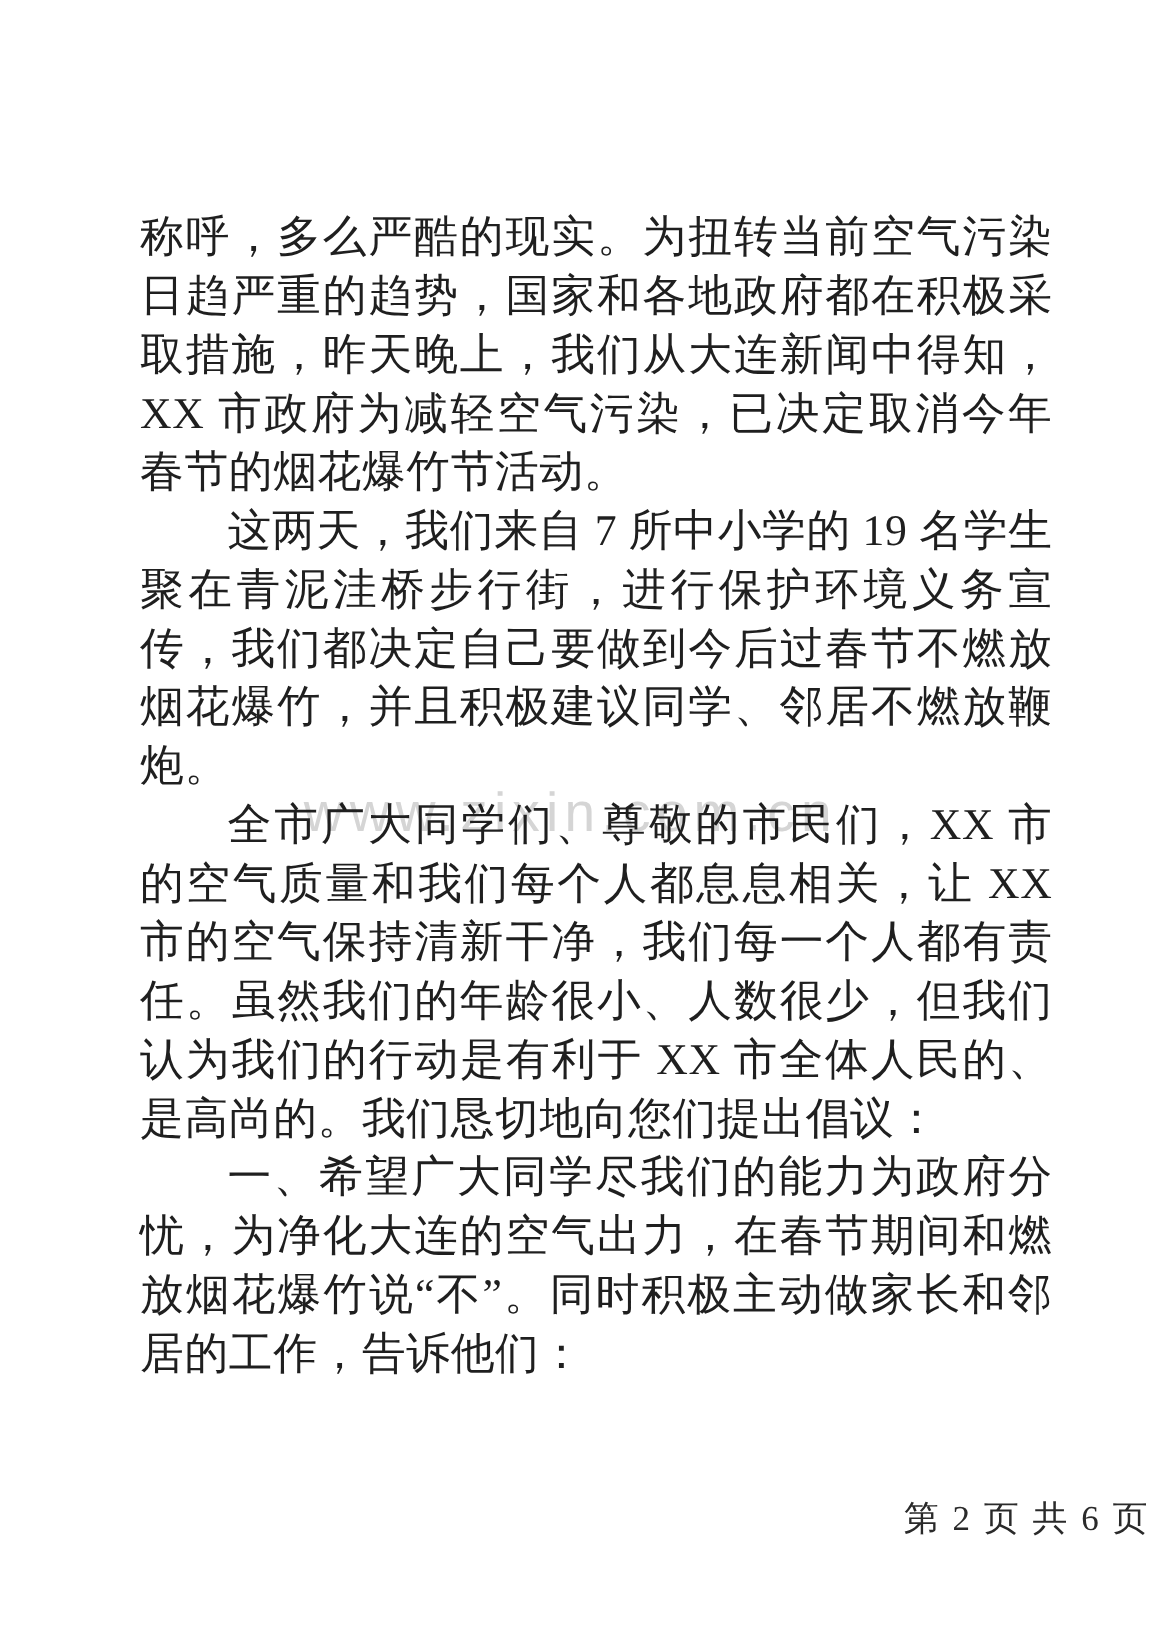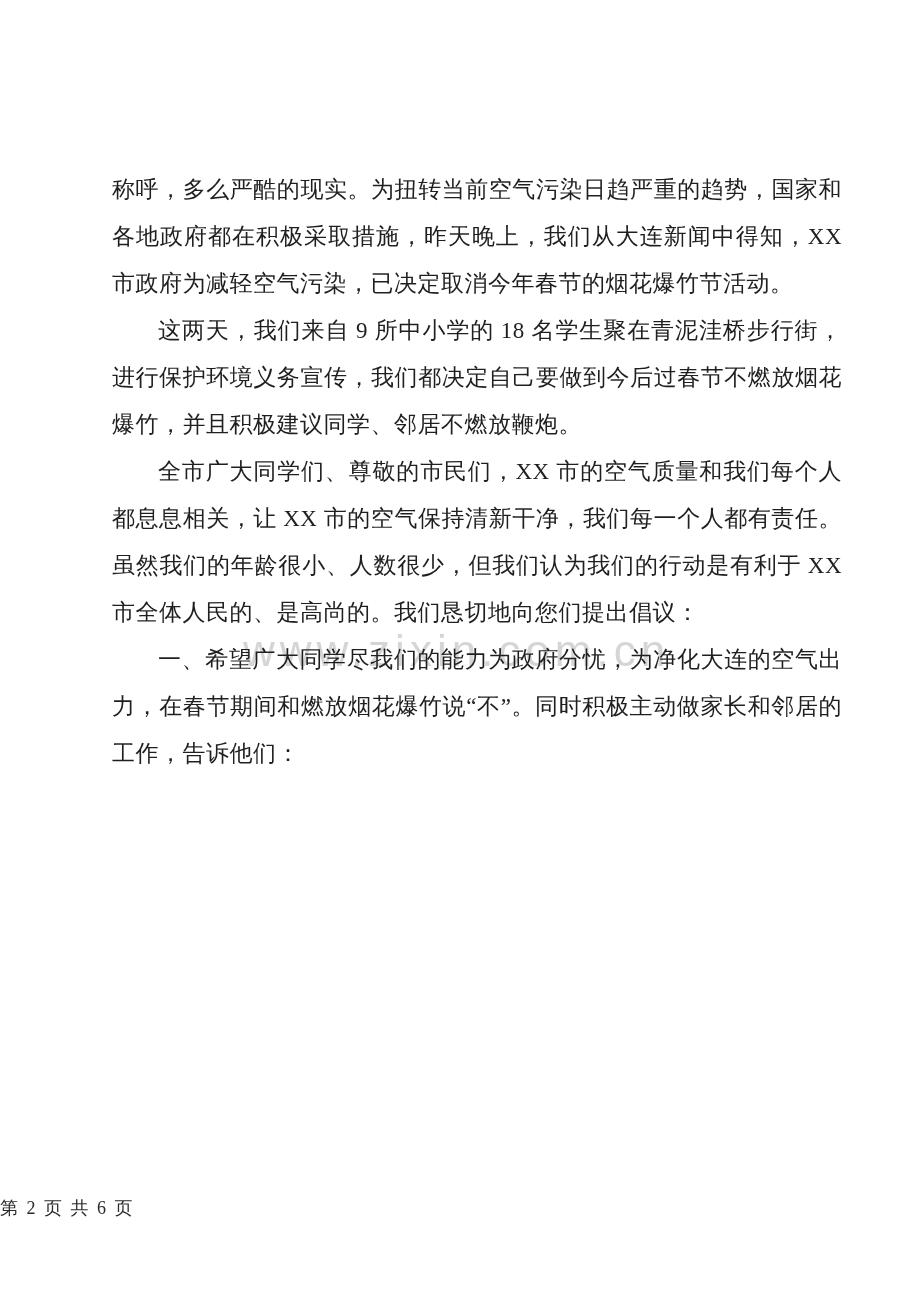--- a/index.html
+++ b/index.html
@@ -14,21 +14,21 @@
     background: #ffffff;
     overflow: hidden;
     font-family: "Liberation Serif", "DejaVu Serif", serif;
   }
   .content {
     position: absolute;
     left: 112px;
     top: 166px;
     width: 730px;
     color: #1f1f1f;
-    font-size: 23px;
+    font-size: 35px;
     line-height: 47px;
     text-align: justify;
     letter-spacing: 0.5px;
   }
   .content p {
     margin: 0;
     padding: 0;
     text-indent: 2em;
   }
   .content p.no-indent {
@@ -46,36 +46,36 @@
     white-space: nowrap;
     pointer-events: none;
     user-select: none;
     margin-top: 48px;
   }
   .footer {
     position: absolute;
     left: 0;
     top: 1196px;
     width: 100%;
-    text-align: left;
-    font-size: 18px;
+    text-align: right;
+    font-size: 28px;
     color: #2a2a2a;
     letter-spacing: 2px;
     font-family: "Liberation Serif", "DejaVu Serif", serif;
   }
 </style>
 </head>
 <body>
 
 <div class="page">
 
   <div class="watermark">www.zixin.com.cn</div>
 
   <div class="content">
     <p class="no-indent">称呼，多么严酷的现实。为扭转当前空气污染日趋严重的趋势，国家和各地政府都在积极采取措施，昨天晚上，我们从大连新闻中得知，XX 市政府为减轻空气污染，已决定取消今年春节的烟花爆竹节活动。</p>
-    <p>这两天，我们来自 9 所中小学的 18 名学生聚在青泥洼桥步行街，进行保护环境义务宣传，我们都决定自己要做到今后过春节不燃放烟花爆竹，并且积极建议同学、邻居不燃放鞭炮。</p>
+    <p>这两天，我们来自 7 所中小学的 19 名学生聚在青泥洼桥步行街，进行保护环境义务宣传，我们都决定自己要做到今后过春节不燃放烟花爆竹，并且积极建议同学、邻居不燃放鞭炮。</p>
     <p>全市广大同学们、尊敬的市民们，XX 市的空气质量和我们每个人都息息相关，让 XX 市的空气保持清新干净，我们每一个人都有责任。虽然我们的年龄很小、人数很少，但我们认为我们的行动是有利于 XX 市全体人民的、是高尚的。我们恳切地向您们提出倡议：</p>
     <p>一、希望广大同学尽我们的能力为政府分忧，为净化大连的空气出力，在春节期间和燃放烟花爆竹说“不”。同时积极主动做家长和邻居的工作，告诉他们：</p>
   </div>
 
   <div class="footer">第 2 页  共 6 页</div>
 
 </div>
 
 </body></html>

